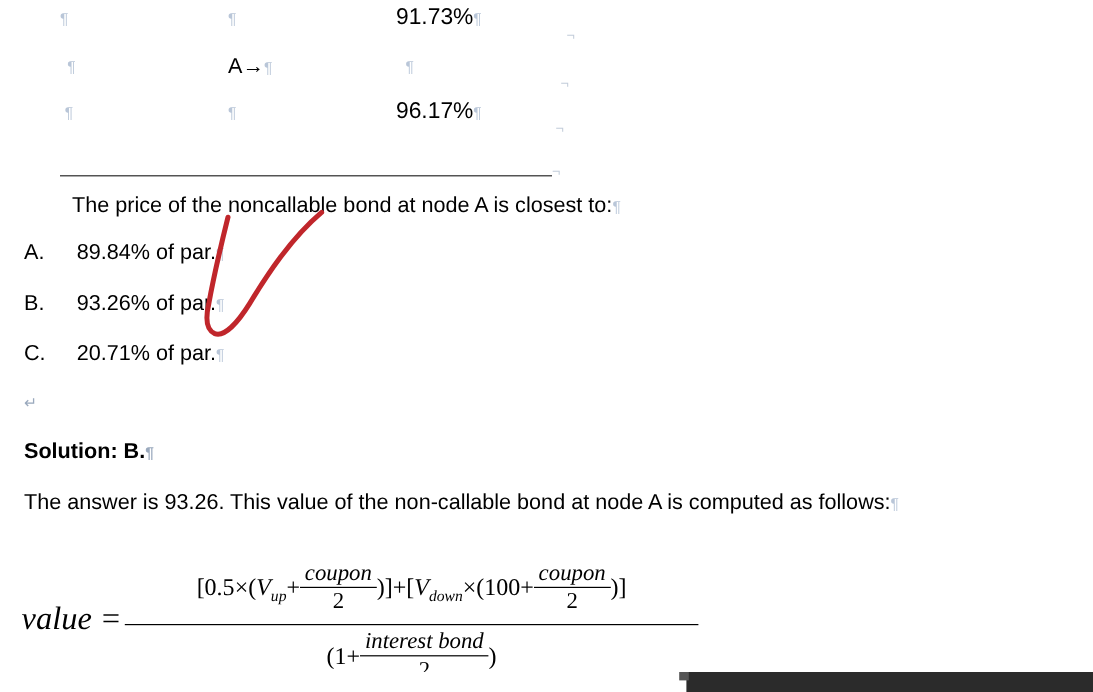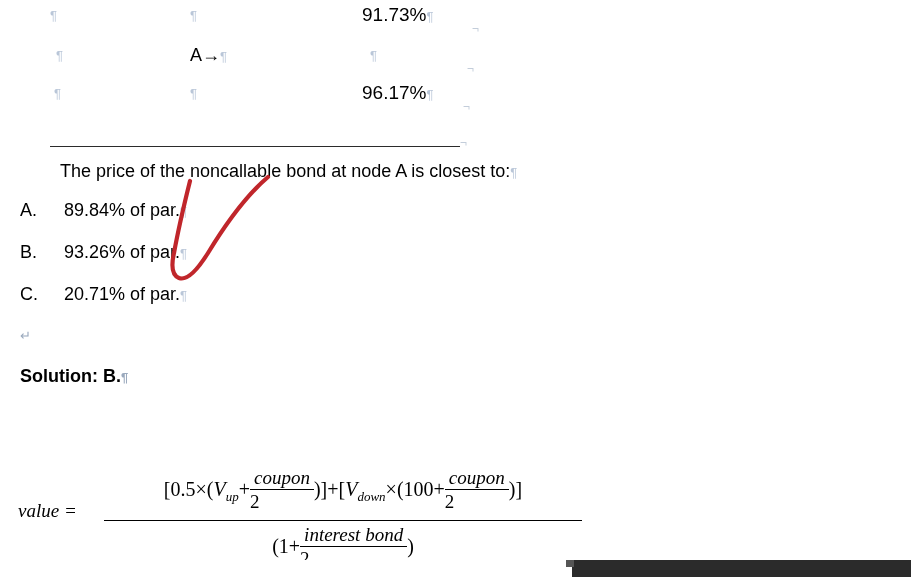--- a/index.html
+++ b/index.html
@@ -37,21 +37,21 @@
     width: 430px;
     font-size: 17px;
     line-height: 30px;
   }
   .tcell {
     position: absolute;
     white-space: nowrap;
   }
   .c1 { left: 0px; }
   .c2 { left: 140px; }
-  .c3 { left: 280px; margin-left: 32px; }
+  .c3 { left: 280px; }
   .pilcrow {
     color: #b9c6d8;
     font-size: 13px;
     vertical-align: baseline;
   }
   .pilcrow-dark {
     color: #9aa9bd;
     font-size: 13px;
   }
   .table-rule {
@@ -130,21 +130,21 @@
     top: 452px;
     width: 600px;
     height: 118px;
     font-family: "Liberation Serif", serif;
   }
   .eq-lhs {
     position: absolute;
     left: 0px;
     top: 48px;
     font-style: italic;
-    font-size: 19px;
+    font-size: 27px;
   }
   .eq-frac {
     position: absolute;
     left: 80px;
     top: 0px;
     width: 490px;
   }
   .eq-num {
     position: relative;
     height: 52px;
@@ -163,21 +163,21 @@
     height: 56px;
     text-align: center;
     font-size: 20px;
     padding-top: 4px;
     white-space: nowrap;
   }
   
   .sfrac {
     display: inline-block;
     vertical-align: middle;
-    text-align: left;
+    text-align: center;
     font-style: italic;
     position: relative;
     top: -1px;
   }
   .sfrac .sn {
     display: block;
     font-size: 19px;
     line-height: 22px;
     padding: 0 4px;
   }
@@ -295,20 +295,23 @@
     <span class="lbl">C.</span>
     <span class="txt"><span>20.71% of par.</span><span class="pilcrow">¶</span></span>
   </div>
 
   <div class="blank-mark">↵</div>
 
   <div class="solution-head">
     <span>Solution: B.</span><span class="pilcrow-dark">¶</span>
   </div>
 
+  <div class="solution-body">
+    <span>The answer is 93.26. This value of the non-callable bond at node A is computed as follows:</span><span class="pilcrow">¶</span>
+  </div>
 
   <div class="equation">
     <div class="eq-lhs">value =</div>
     <div class="eq-frac">
       <div class="eq-num">
         <span class="num-plain">[0.5</span><span class="times">×</span><span class="num-plain">(</span><span class="var">V</span><span class="sub">up</span><span class="num-plain">+</span><span class="sfrac"><span class="sn">coupon</span><span class="sb"></span><span class="sd">2</span></span><span class="num-plain">)</span><span class="num-plain">]</span><span class="num-plain">+</span><span class="num-plain">[</span><span class="var">V</span><span class="sub">down</span><span class="times">×</span><span class="num-plain">(100</span><span class="num-plain">+</span><span class="sfrac"><span class="sn">coupon</span><span class="sb"></span><span class="sd">2</span></span><span class="num-plain">)</span><span class="num-plain">]</span>
       </div>
       <div class="eq-bar"></div>
       <div class="eq-den">
         <span class="num-plain">(1</span><span class="num-plain">+</span><span class="sfrac"><span class="sn">interest bond</span><span class="sb"></span><span class="sd">2</span></span><span class="num-plain">)</span>

